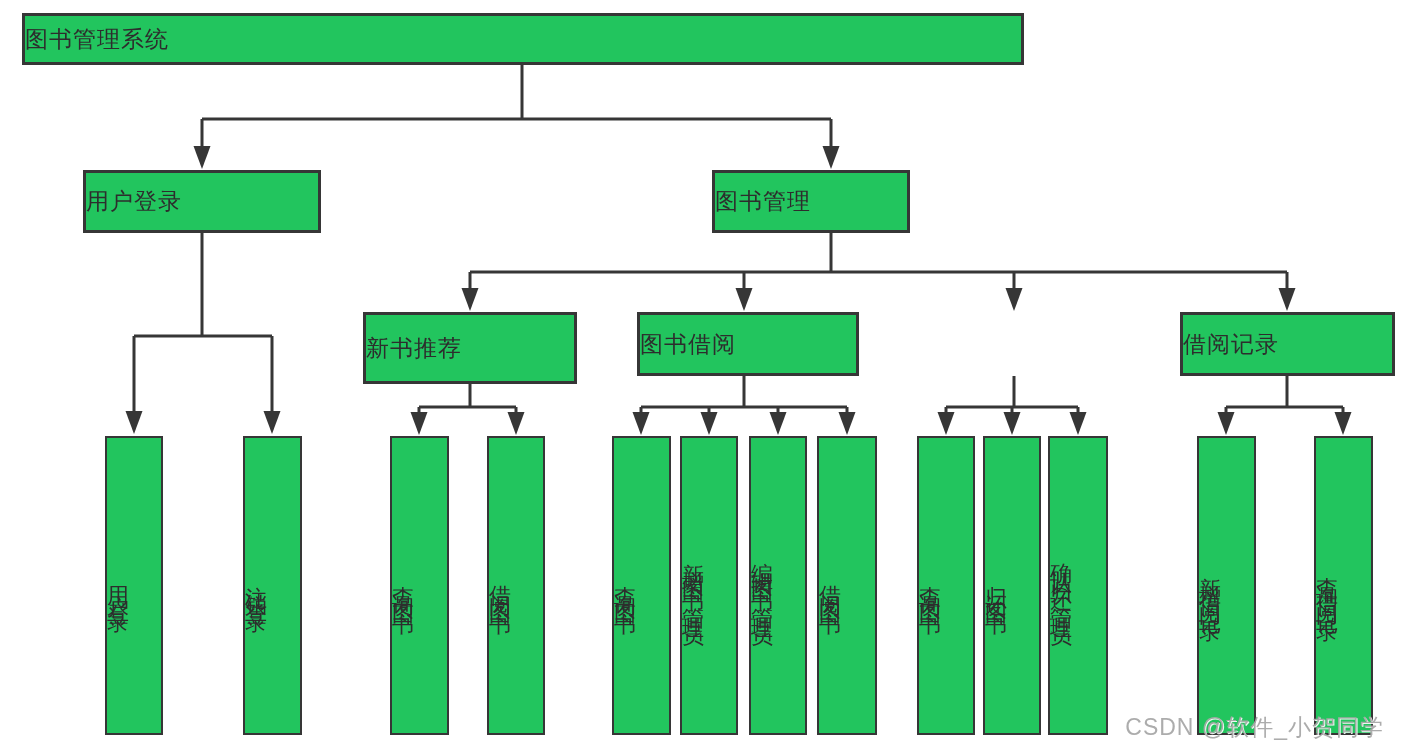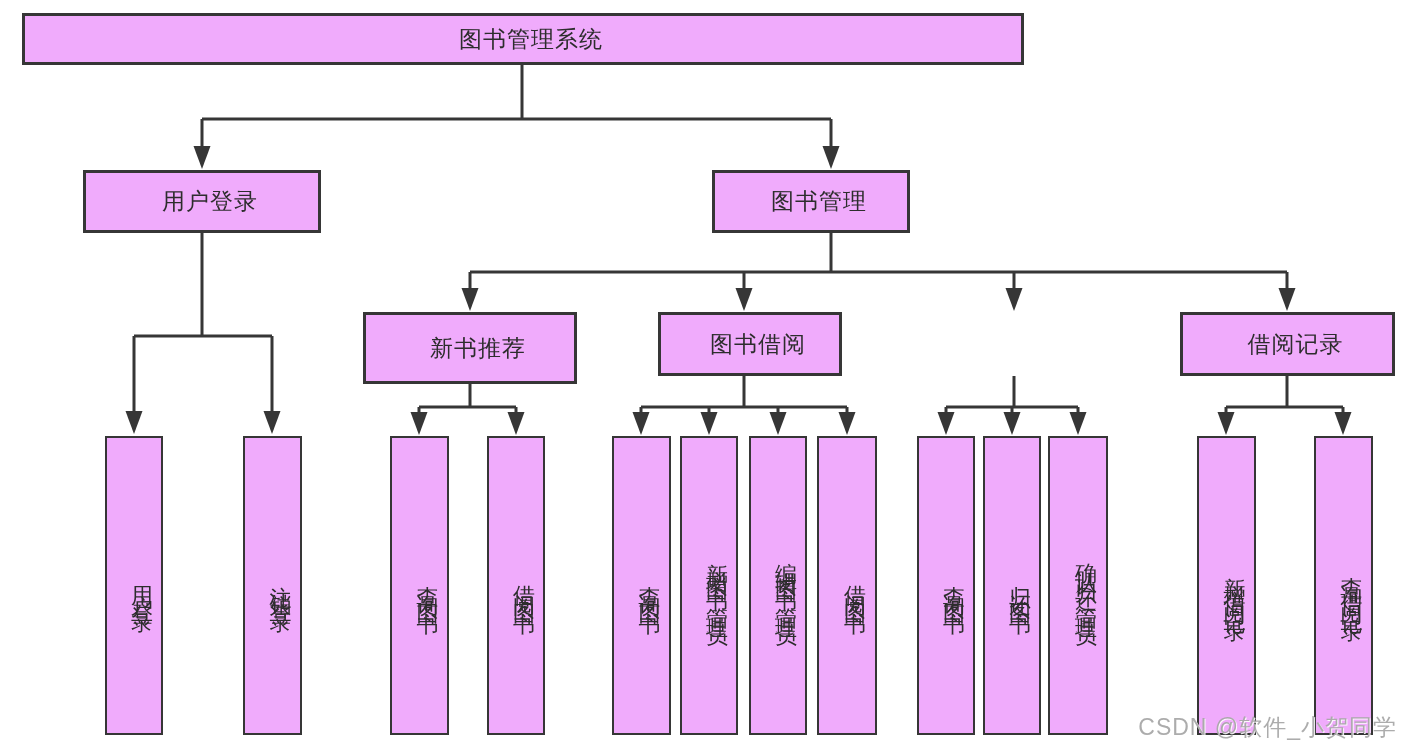--- a/index.html
+++ b/index.html
@@ -18,47 +18,46 @@
   #connectors {
     position: absolute;
     left: 0;
     top: 0;
     width: 1405px;
     height: 747px;
   }
   .box {
     position: absolute;
     box-sizing: border-box;
-    background: #f0abfc;
+    background: #22c55e;
     border: 3px solid #363636;
     display: flex;
     align-items: center;
-    justify-content: center;
+    justify-content: flex-start;
     color: #2d2d2d;
-    padding-left: 16px;
   }
   .hbox {
     font-size: 23px;
     letter-spacing: 1px;
     white-space: nowrap;
   }
   .vbox {
     border-width: 2.5px;
   }
   .vtext {
     writing-mode: vertical-rl;
     text-orientation: mixed;
     font-size: 22px;
     letter-spacing: 9px;
     line-height: 1;
     color: #2d2d2d;
   }
   .watermark {
     position: absolute;
-    right: 8px;
+    right: 21px;
     bottom: 4px;
     font-size: 23px;
     letter-spacing: 1px;
     color: rgba(168, 168, 168, 0.95);
     text-shadow: 1px 1px 0 rgba(255,255,255,0.9);
     white-space: nowrap;
   }
 </style>
 </head>
 <body>
@@ -105,21 +104,21 @@
   <div class="box hbox" style="left:83px; top:170px; width:238px; height:63px;">
     <span>用户登录</span>
   </div>
   <div class="box hbox" style="left:712px; top:170px; width:198px; height:63px;">
     <span>图书管理</span>
   </div>
 
   <div class="box hbox" style="left:363px; top:312px; width:214px; height:72px;">
     <span>新书推荐</span>
   </div>
-  <div class="box hbox" style="left:658px; top:312px; width:184px; height:64px;font-family:Liberation Mono, monospace;">
+  <div class="box hbox" style="left:637px; top:312px; width:222px; height:64px;font-family:Liberation Mono, monospace;">
     <span>图书借阅</span>
   </div>
   <div class="box hbox" style="left:1180px; top:312px; width:215px; height:64px;">
     <span>借阅记录</span>
   </div>
 
   <div class="box vbox" style="left:105px; top:436px; width:58px; height:299px;">
     <span class="vtext">用户登录</span>
   </div>
   <div class="box vbox" style="left:243px; top:436px; width:59px; height:299px;">

